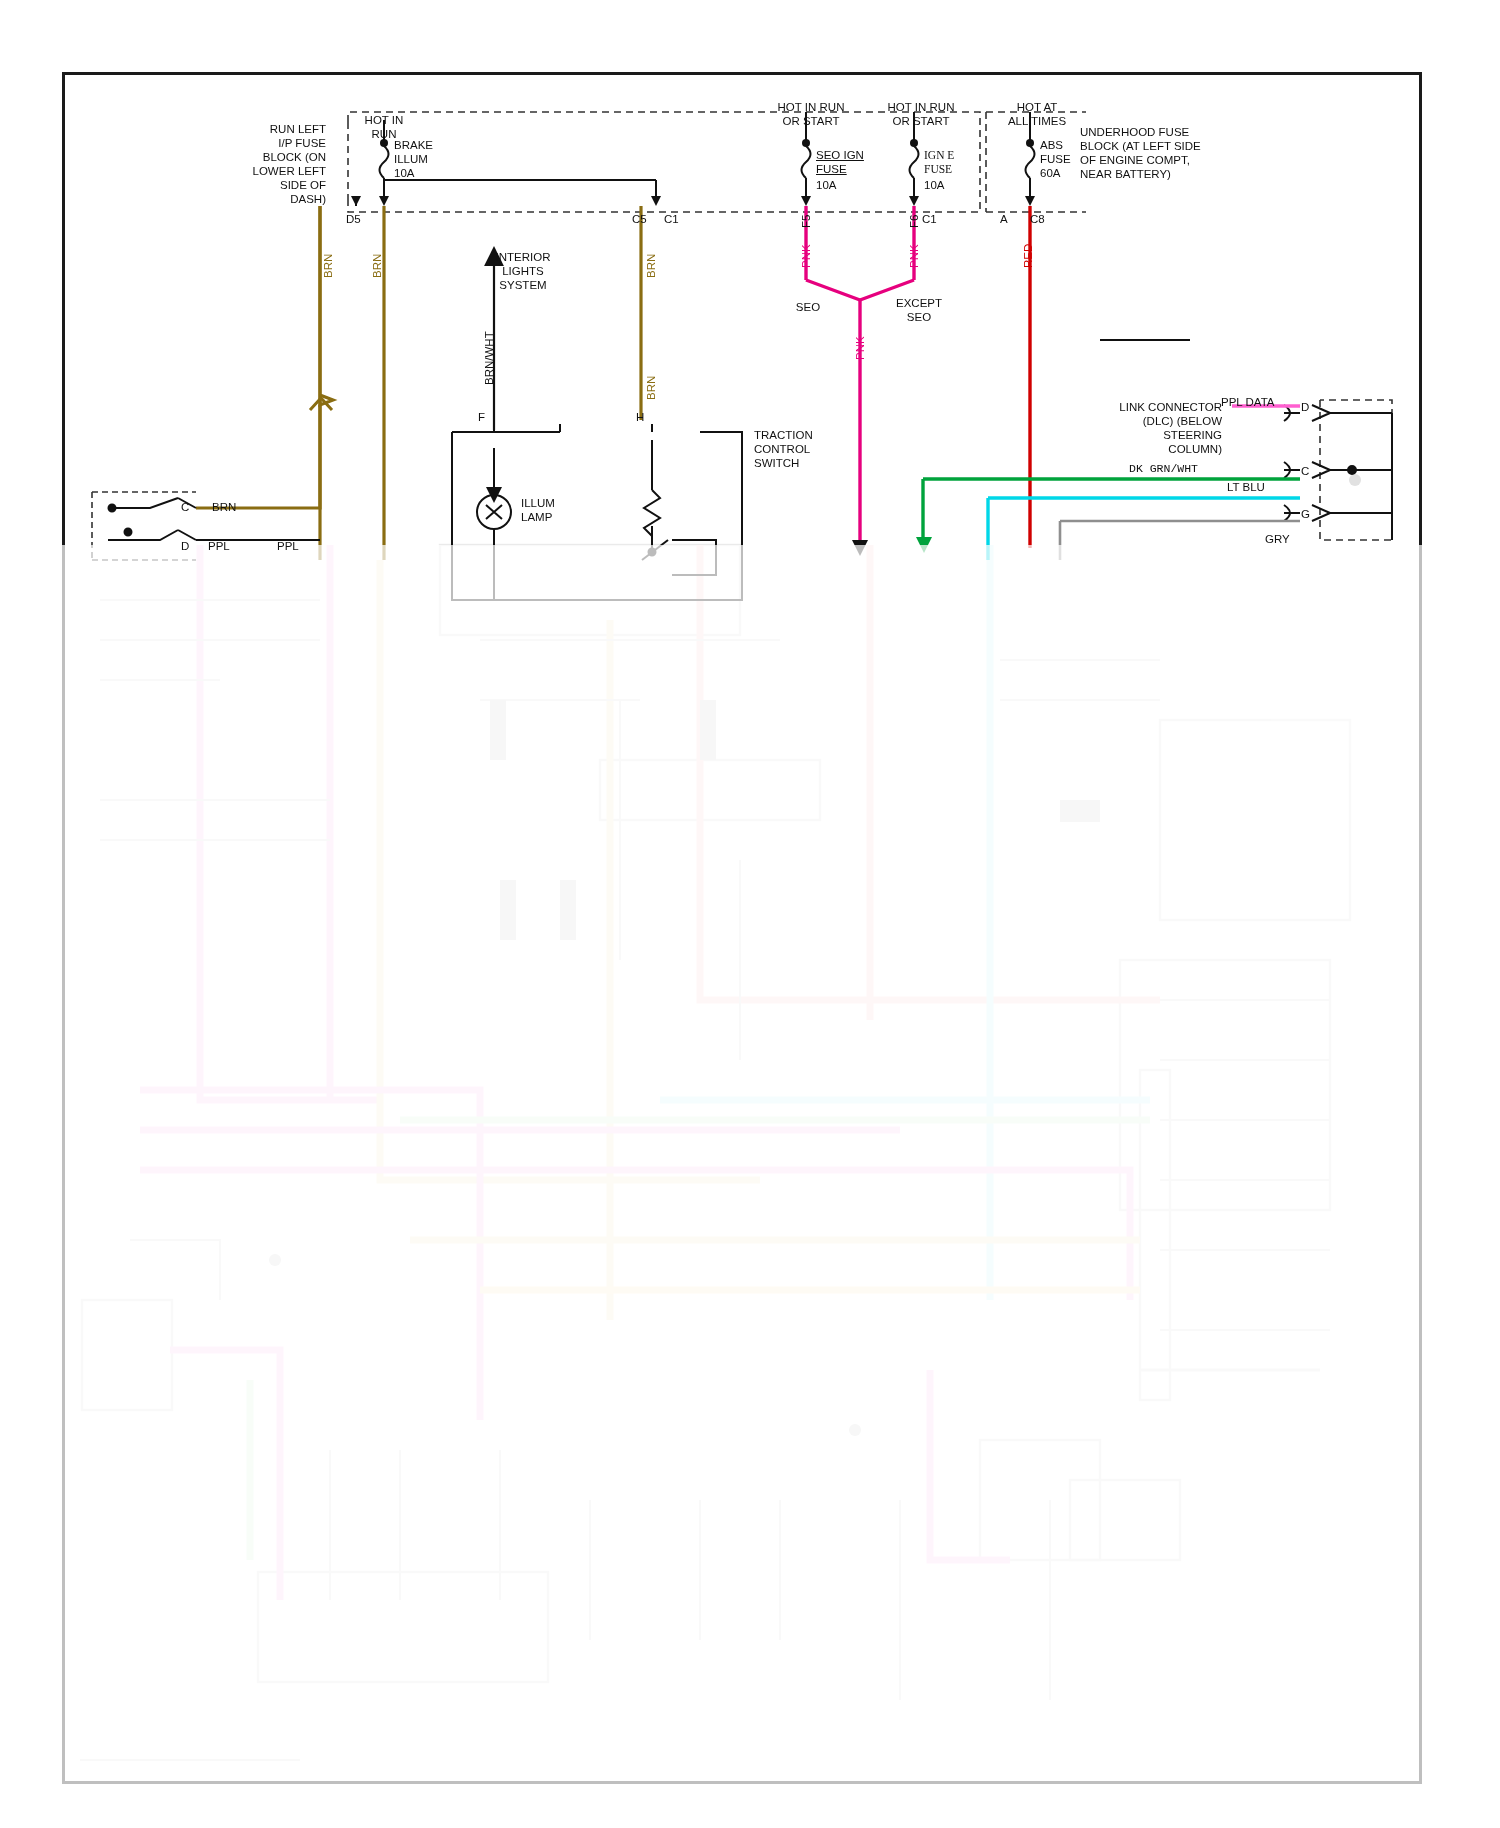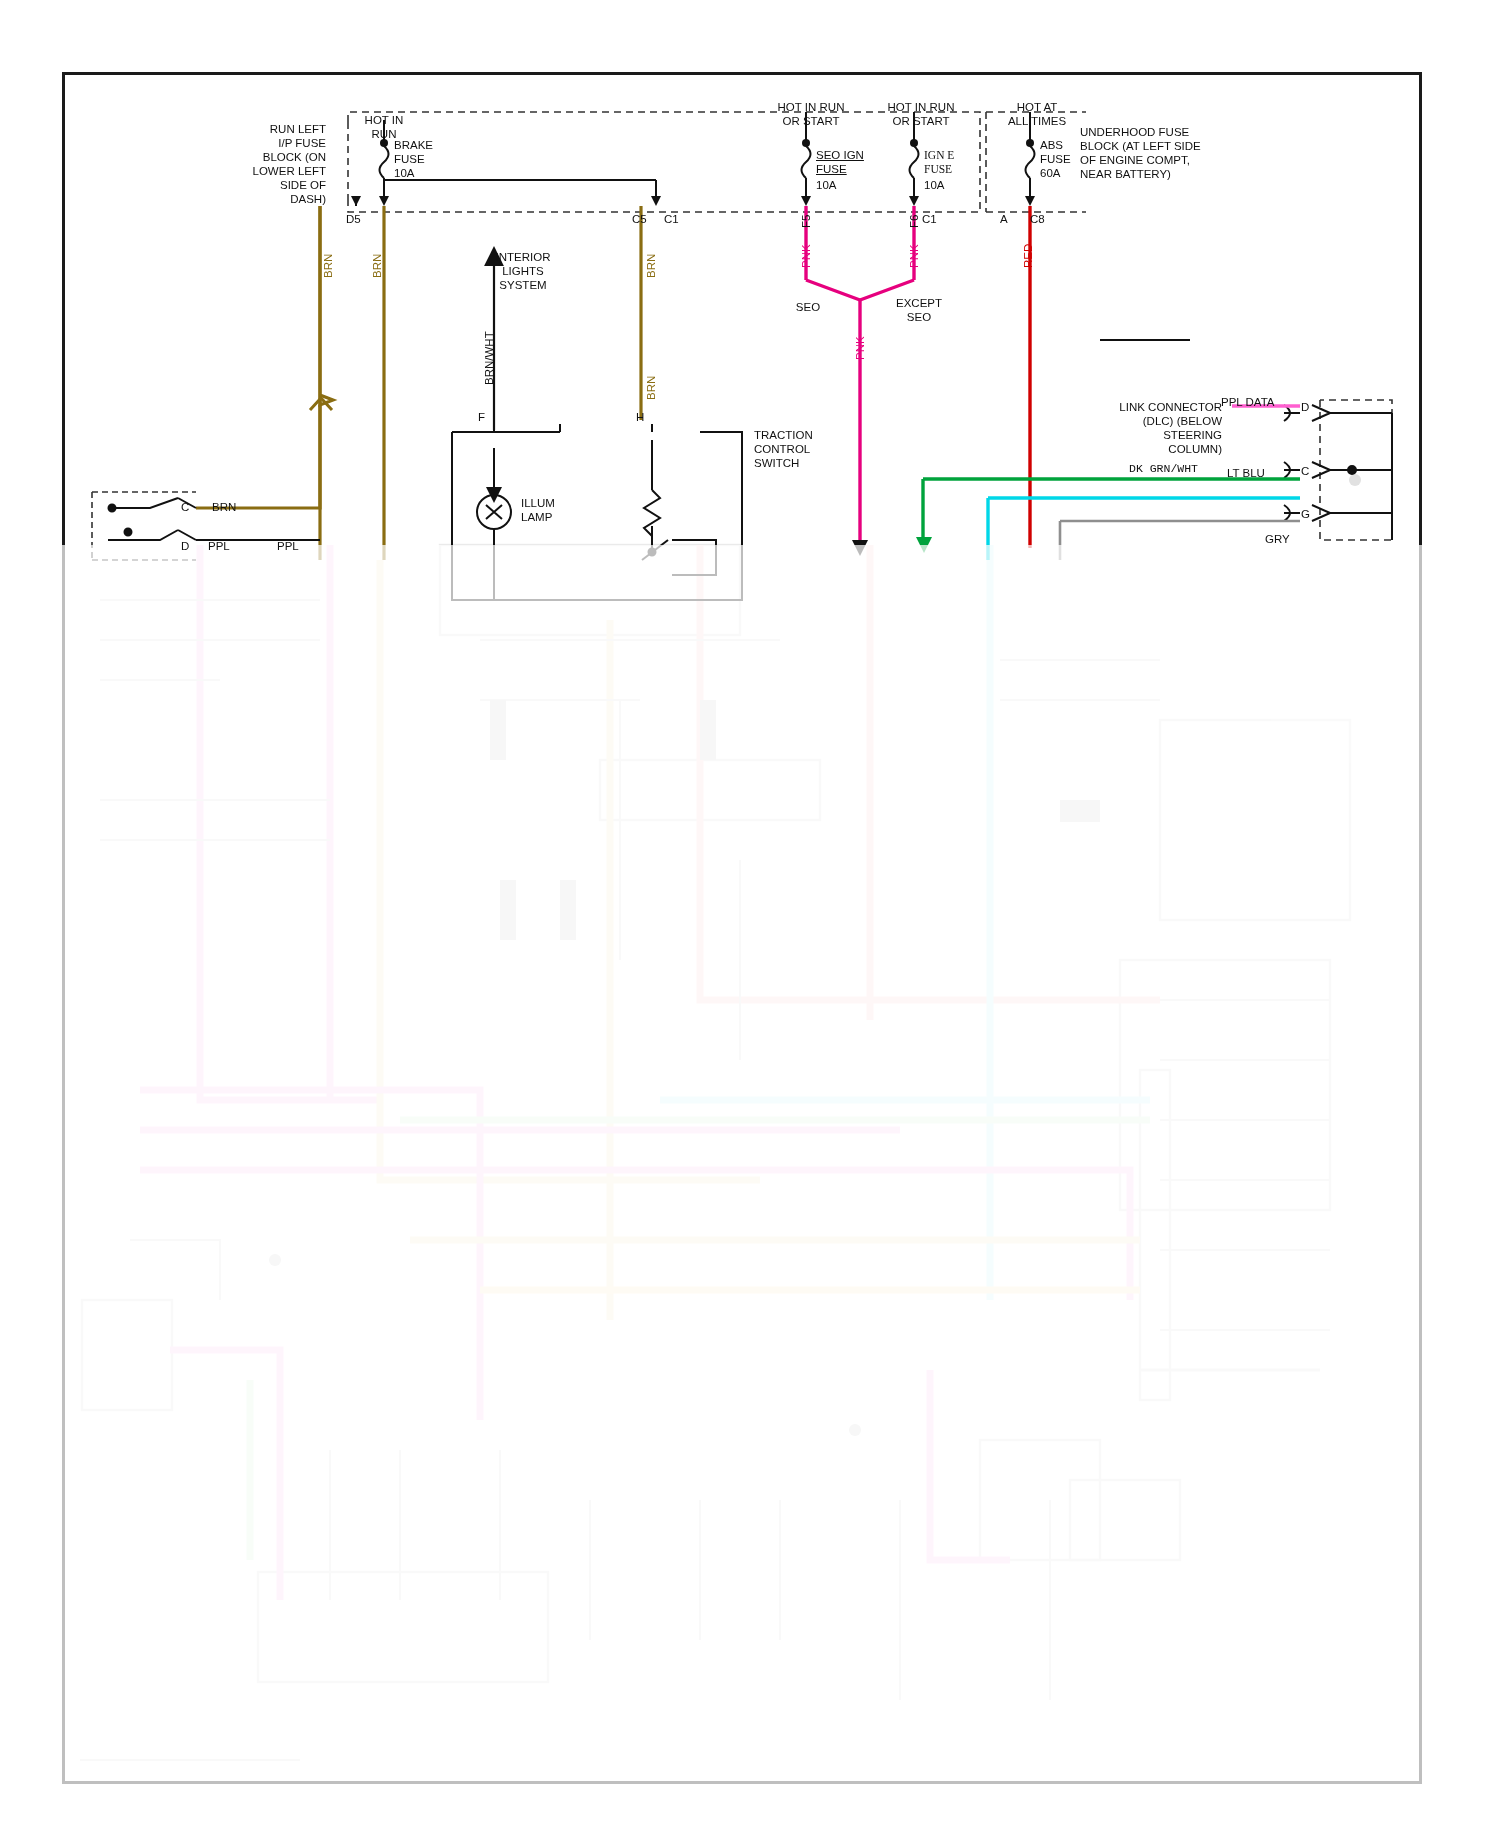--- a/index.html
+++ b/index.html
@@ -246,21 +246,21 @@
 BLOCK (ON
 LOWER LEFT
 SIDE OF
 DASH)</div>
   <div class="lbl" style="left:1080px;top:125px;width:180px;">UNDERHOOD FUSE
 BLOCK (AT LEFT SIDE
 OF ENGINE COMPT,
 NEAR BATTERY)</div>
 
   <div class="lbl" style="left:394px;top:138px;">BRAKE
-FUSE</div>
+ILLUM</div>
   <div class="lbl" style="left:394px;top:166px;">10A</div>
 
   <div class="lbl" style="left:816px;top:148px;text-decoration:underline;">SEO IGN
 FUSE</div>
   <div class="lbl" style="left:816px;top:178px;">10A</div>
 
   <div class="lbl" style="left:924px;top:148px;font-family:Liberation Serif, serif;">IGN E
 FUSE</div>
   <div class="lbl" style="left:924px;top:178px;">10A</div>
 
@@ -302,21 +302,21 @@
   <div class="vlbl" style="left:800px;top:268px;color:#e6007e;">PNK</div>
   <div class="vlbl" style="left:908px;top:268px;color:#e6007e;">PNK</div>
   <div class="vlbl" style="left:854px;top:360px;color:#e6007e;">PNK</div>
   <div class="vlbl" style="left:1022px;top:268px;color:#d00000;">RED</div>
 
   <div class="lbl" style="left:212px;top:500px;">BRN</div>
   <div class="lbl" style="left:208px;top:539px;">PPL</div>
   <div class="lbl" style="left:277px;top:539px;">PPL</div>
   <div class="lbl" style="left:1221px;top:395px;">PPL DATA</div>
   <div class="lbl" style="left:1129px;top:462px;font-family:Liberation Mono, monospace;">DK GRN/WHT</div>
-  <div class="lbl" style="left:1227px;top:466px;">LT BLU</div>
+  <div class="lbl" style="left:1227px;top:480px;">LT BLU</div>
   <div class="lbl" style="left:1245px;top:532px;margin-left:20px;">GRY</div>
 
   <div class="lbl" style="left:1301px;top:400px;">D</div>
   <div class="lbl" style="left:1301px;top:464px;">C</div>
   <div class="lbl" style="left:1301px;top:507px;">G</div>
 
   <div class="lbl" style="left:181px;top:500px;">C</div>
   <div class="lbl" style="left:181px;top:539px;">D</div>
 
   <div class="lbl" style="left:478px;top:410px;">F</div>

